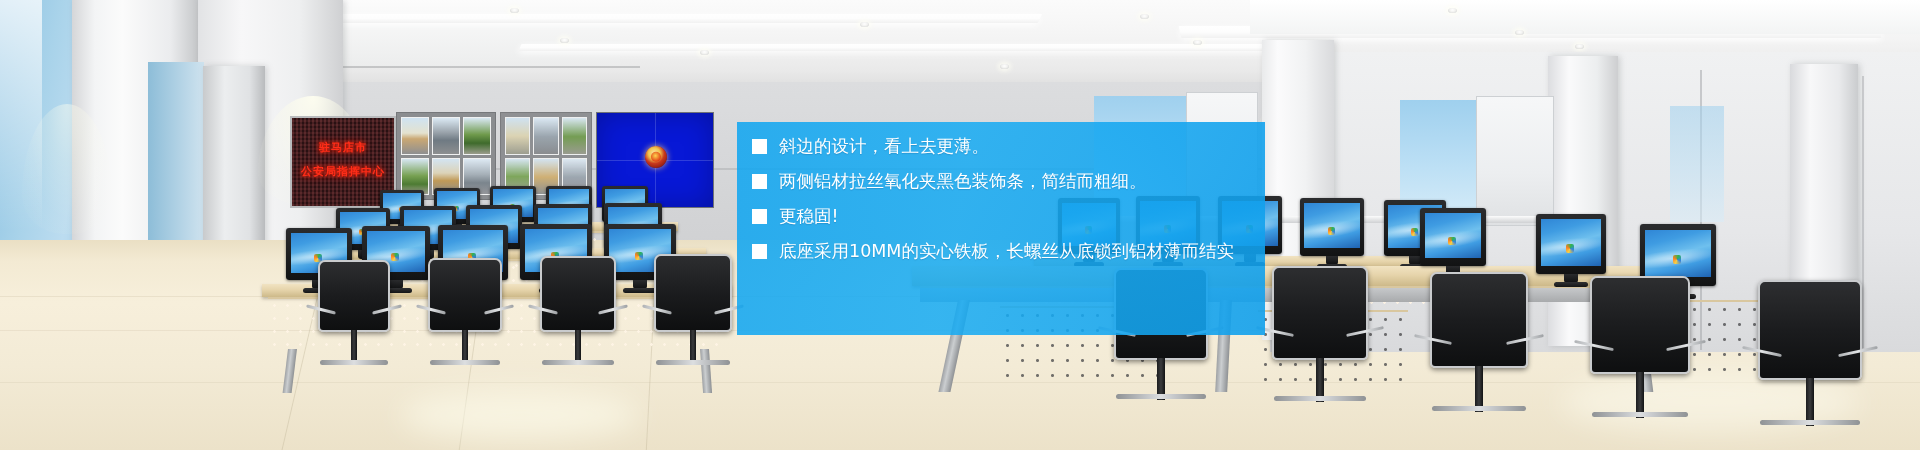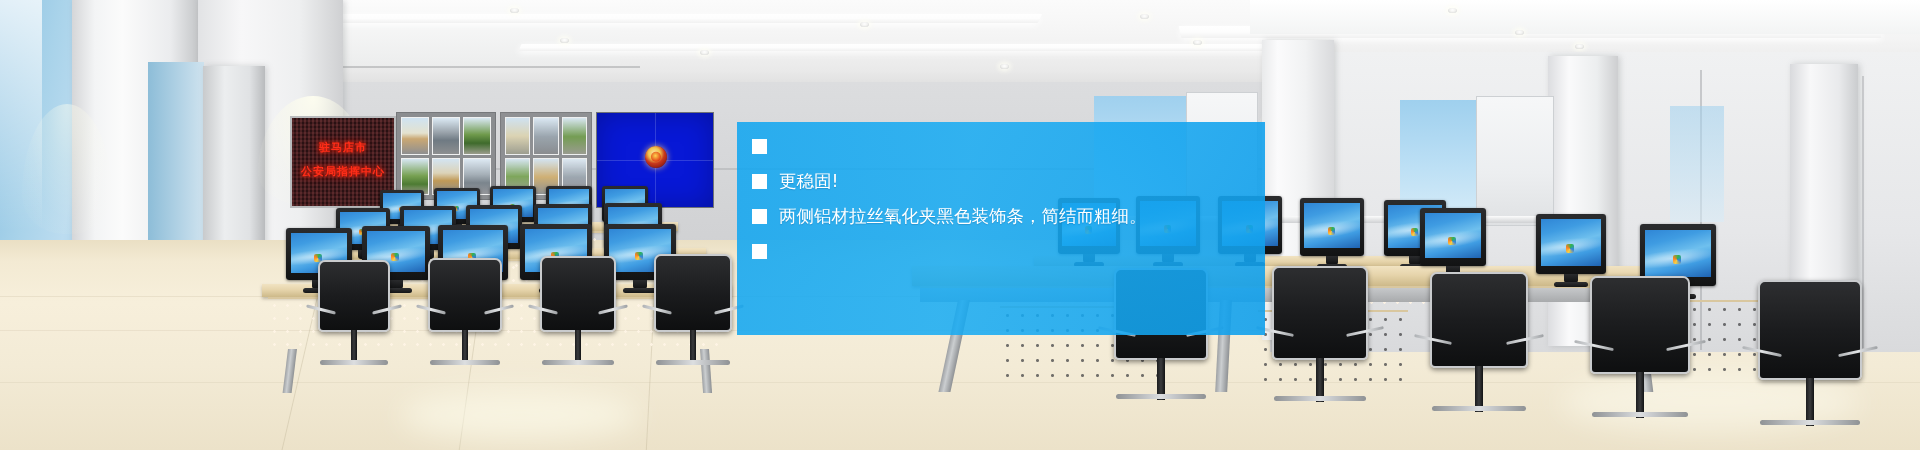--- a/index.html
+++ b/index.html
@@ -534,26 +534,28 @@
       <div class="arm" style="left:-16px;top:70px;width:40px;transform:rotate(12deg);"></div>
       <div class="arm" style="right:-16px;top:70px;width:40px;transform:rotate(-12deg);"></div>
       <div class="post" style="top:98px;height:48px;"></div>
       <div class="star" style="left:2px;top:140px;width:100px;"></div>
     </div>
   </div>
 
   <div id="overlay">
     <div class="frow">
       <span class="bullet"></span>
+      <span class="ftext">斜边的设计，看上去更薄。</span>
+    </div>
+    <div class="frow">
+      <span class="bullet"></span>
+      <span class="ftext">两侧铝材拉丝氧化夹黑色装饰条，简结而粗细。</span>
     </div>
     <div class="frow">
       <span class="bullet"></span>
       <span class="ftext">更稳固!</span>
     </div>
     <div class="frow">
       <span class="bullet"></span>
-      <span class="ftext">两侧铝材拉丝氧化夹黑色装饰条，简结而粗细。</span>
-    </div>
-    <div class="frow">
-      <span class="bullet"></span>
+      <span class="ftext">底座采用10MM的实心铁板，长螺丝从底锁到铝材薄而结实</span>
     </div>
   </div>
 </div>
 
 </body></html>

